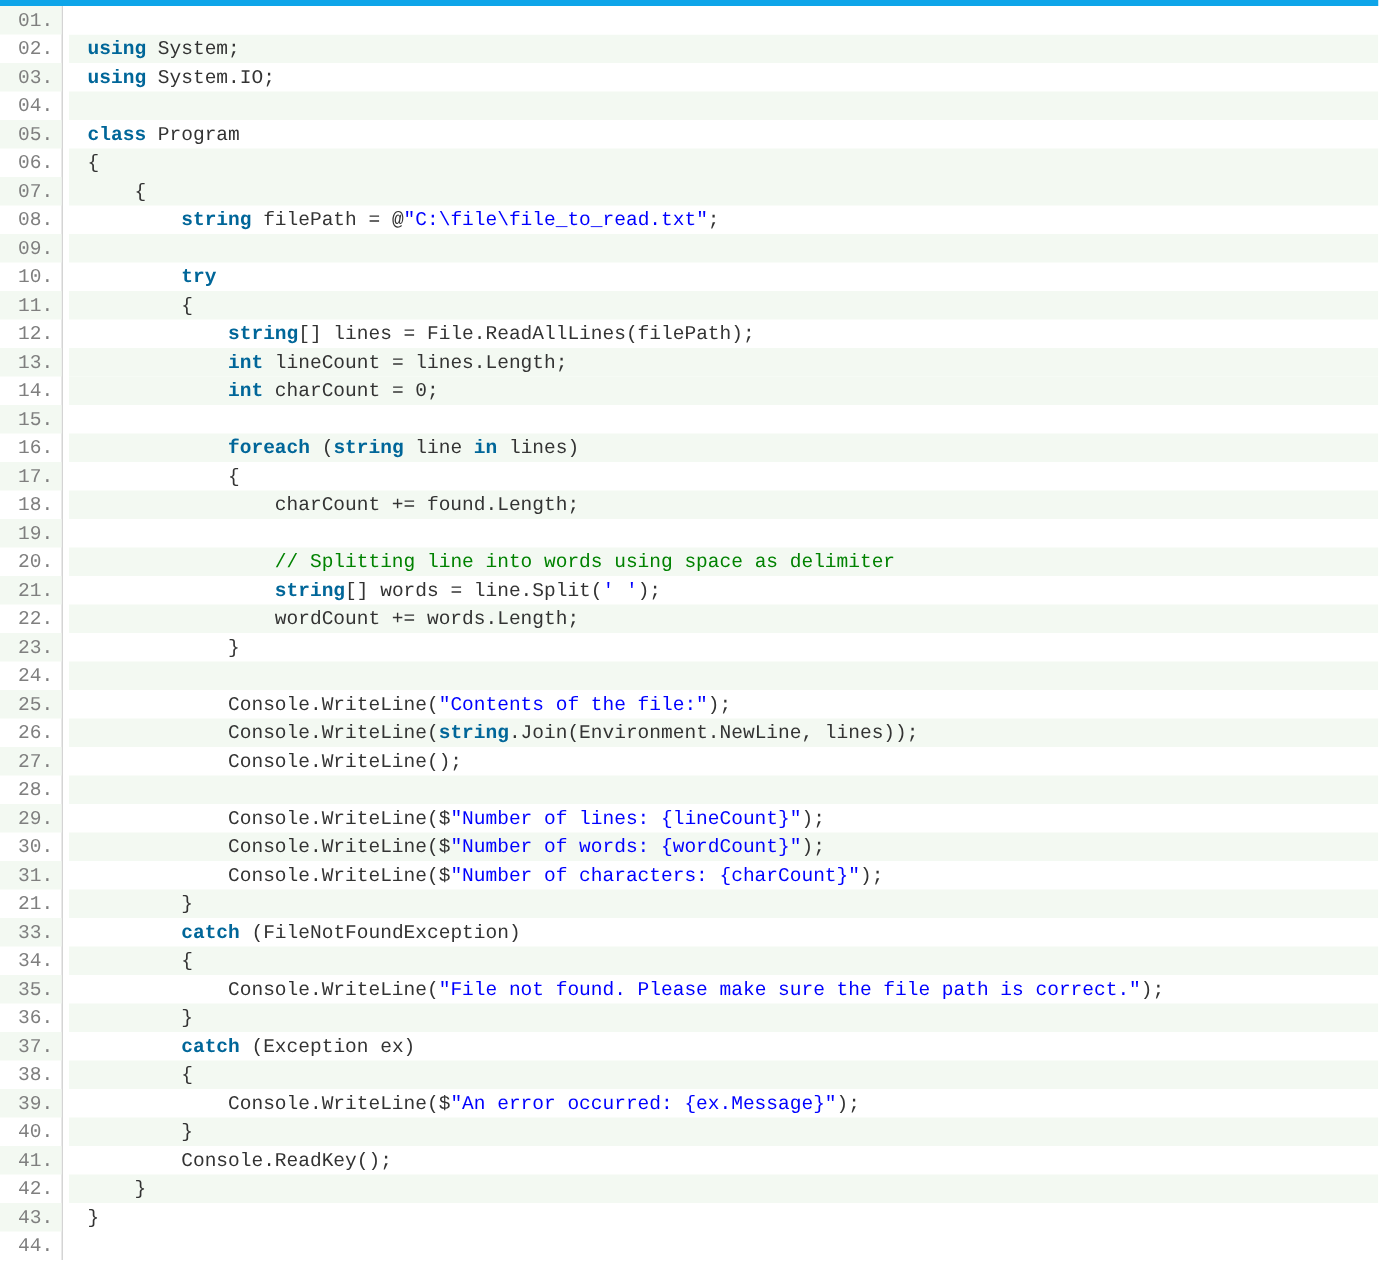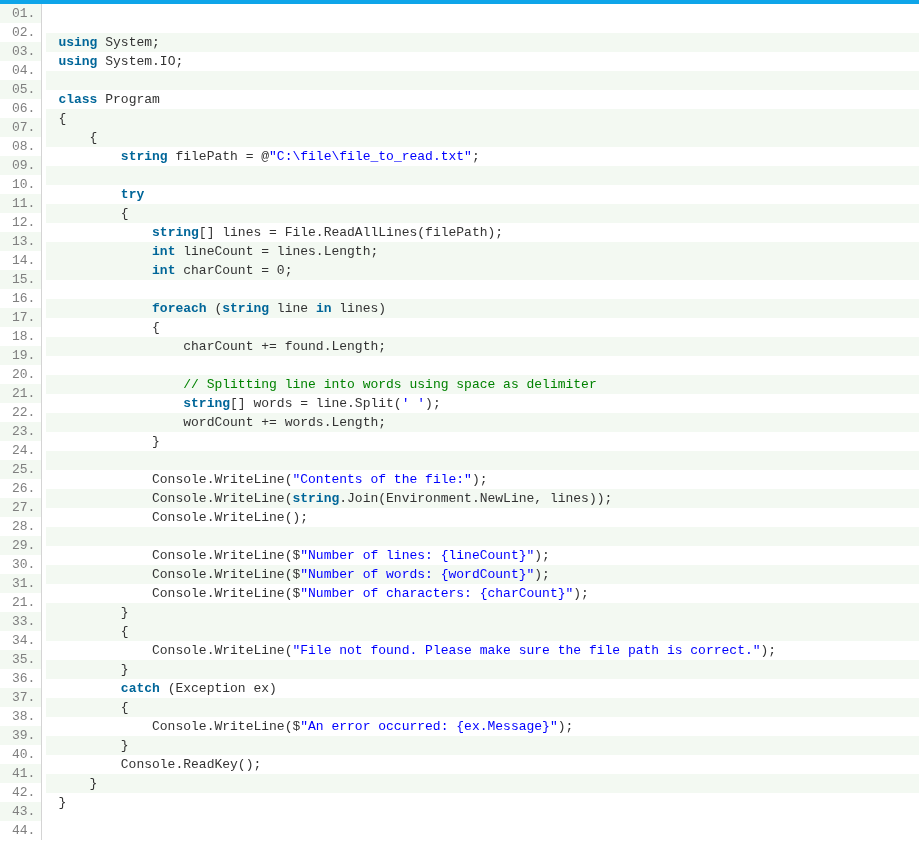--- a/index.html
+++ b/index.html
@@ -124,20 +124,21 @@
       <div class="code-line"><span class="plain">            }</span></div>
       <div class="code-line alt"><span class="plain"> </span></div>
       <div class="code-line"><span class="plain">            Console.WriteLine(</span><span class="str">"Contents of the file:"</span><span class="plain">);</span></div>
       <div class="code-line alt"><span class="plain">            Console.WriteLine(</span><span class="kw">string</span><span class="plain">.Join(Environment.NewLine, lines));</span></div>
       <div class="code-line"><span class="plain">            Console.WriteLine();</span></div>
       <div class="code-line alt"><span class="plain"> </span></div>
       <div class="code-line"><span class="plain">            Console.WriteLine($</span><span class="str">"Number of lines: {lineCount}"</span><span class="plain">);</span></div>
       <div class="code-line alt"><span class="plain">            Console.WriteLine($</span><span class="str">"Number of words: {wordCount}"</span><span class="plain">);</span></div>
       <div class="code-line"><span class="plain">            Console.WriteLine($</span><span class="str">"Number of characters: {charCount}"</span><span class="plain">);</span></div>
       <div class="code-line alt"><span class="plain">        }</span></div>
+      <div class="code-line"><span class="plain">        </span><span class="kw">catch</span><span class="plain"> (FileNotFoundException)</span></div>
       <div class="code-line alt"><span class="plain">        {</span></div>
       <div class="code-line"><span class="plain">            Console.WriteLine(</span><span class="str">"File not found. Please make sure the file path is correct."</span><span class="plain">);</span></div>
       <div class="code-line alt"><span class="plain">        }</span></div>
       <div class="code-line"><span class="plain">        </span><span class="kw">catch</span><span class="plain"> (Exception ex)</span></div>
       <div class="code-line alt"><span class="plain">        {</span></div>
       <div class="code-line"><span class="plain">            Console.WriteLine($</span><span class="str">"An error occurred: {ex.Message}"</span><span class="plain">);</span></div>
       <div class="code-line alt"><span class="plain">        }</span></div>
       <div class="code-line"><span class="plain">        Console.ReadKey();</span></div>
       <div class="code-line alt"><span class="plain">    }</span></div>
       <div class="code-line"><span class="plain">}</span></div>

